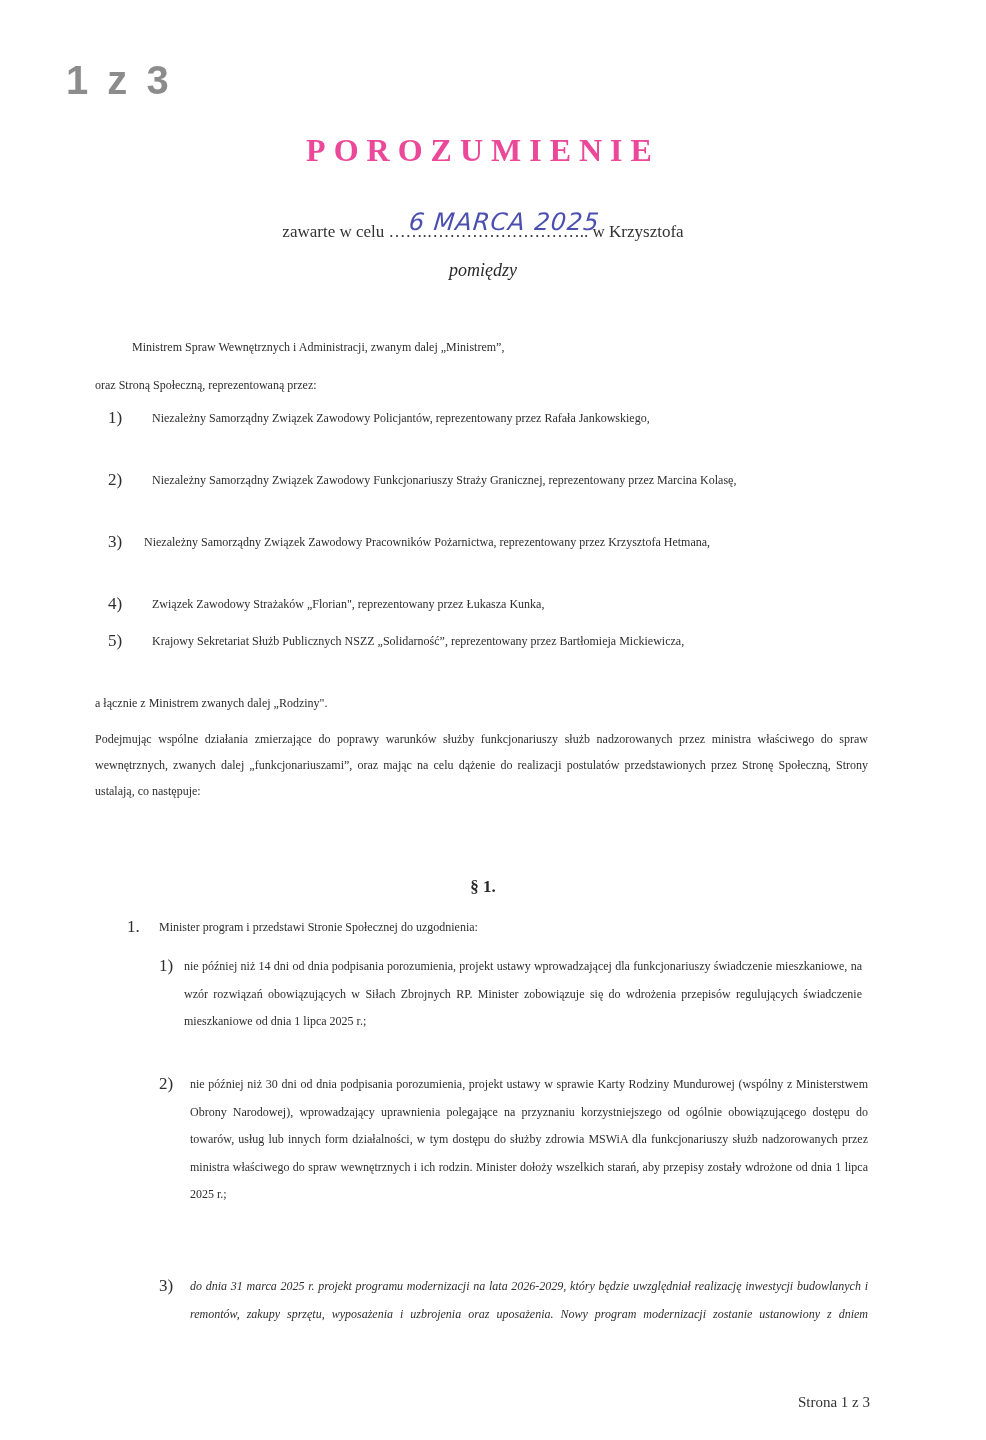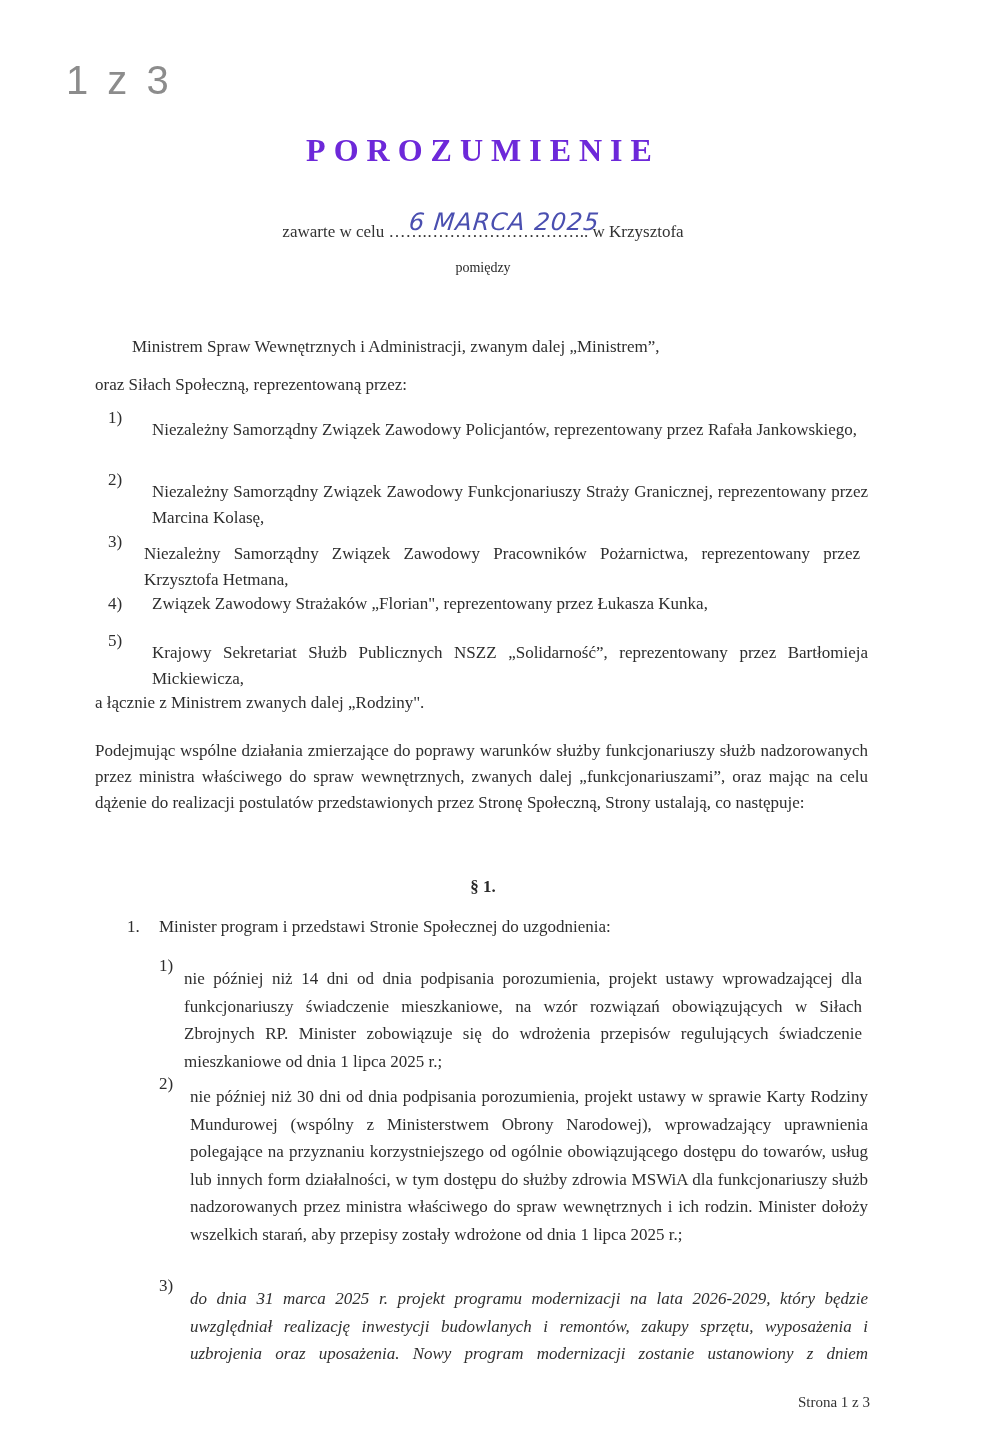--- a/index.html
+++ b/index.html
@@ -16,32 +16,32 @@
       color: #2a2a2a;
     }
     .page-counter {
       position: absolute;
       left: 66px;
       top: 58px;
       font-family: "Liberation Sans", "DejaVu Sans", sans-serif;
       font-size: 40px;
       color: #8c8c8c;
       letter-spacing: 4px;
-      font-weight: normal;
+      font-weight: bold;
     }
     .title {
       position: absolute;
       left: 0;
       width: 966px;
       top: 132px;
       text-align: center;
       font-size: 32px;
       font-weight: bold;
       letter-spacing: 8px;
-      color: #6d28d9;
+      color: #ec4899;
     }
     .date-line {
       position: absolute;
       left: 0;
       width: 966px;
       top: 222px;
       text-align: center;
       font-size: 17px;
       color: #333;
     }
@@ -61,32 +61,32 @@
       letter-spacing: 1px;
       white-space: nowrap;
       transform: skewX(-6deg);
     }
     .between {
       position: absolute;
       left: 0;
       width: 966px;
       top: 260px;
       text-align: center;
-      font-size: 14px;
+      font-size: 18px;
+      font-style: italic;
     }
     .text {
       position: absolute;
-      font-size: 17px;
+      font-size: 12px;
       line-height: 26px;
       color: #2e2e2e;
     }
     .justify {
       text-align: justify;
       text-align-last: left;
-      margin-top: 12px;
     }
     .num {
       position: absolute;
       font-size: 17px;
       line-height: 26px;
       color: #2e2e2e;
     }
     .section-head {
       position: absolute;
       left: 0;
@@ -120,21 +120,21 @@
       <span>…….………………………..</span>
       <span class="handwritten">6 MARCA 2025</span>
     </span>
     <span>w Krzysztofa</span>
   </div>
 
   <div class="between">pomiędzy</div>
 
   <div class="text" style="left:132px; top:334px; width:760px;">Ministrem Spraw Wewnętrznych i Administracji, zwanym dalej „Ministrem”,</div>
 
-  <div class="text" style="left:95px; top:372px; width:760px;">oraz Siłach Społeczną, reprezentowaną przez:</div>
+  <div class="text" style="left:95px; top:372px; width:760px;">oraz Stroną Społeczną, reprezentowaną przez:</div>
 
   <div>
     <div>
       <span class="num" style="left:108px; top:405px;">1)</span>
       <div class="text justify" style="left:152px; top:405px; width:716px;">Niezależny Samorządny Związek Zawodowy Policjantów, reprezentowany przez Rafała Jankowskiego,</div>
     </div>
     <div>
       <span class="num" style="left:108px; top:467px;">2)</span>
       <div class="text justify" style="left:152px; top:467px; width:716px;">Niezależny Samorządny Związek Zawodowy Funkcjonariuszy Straży Granicznej, reprezentowany przez Marcina Kolasę,</div>
     </div>

